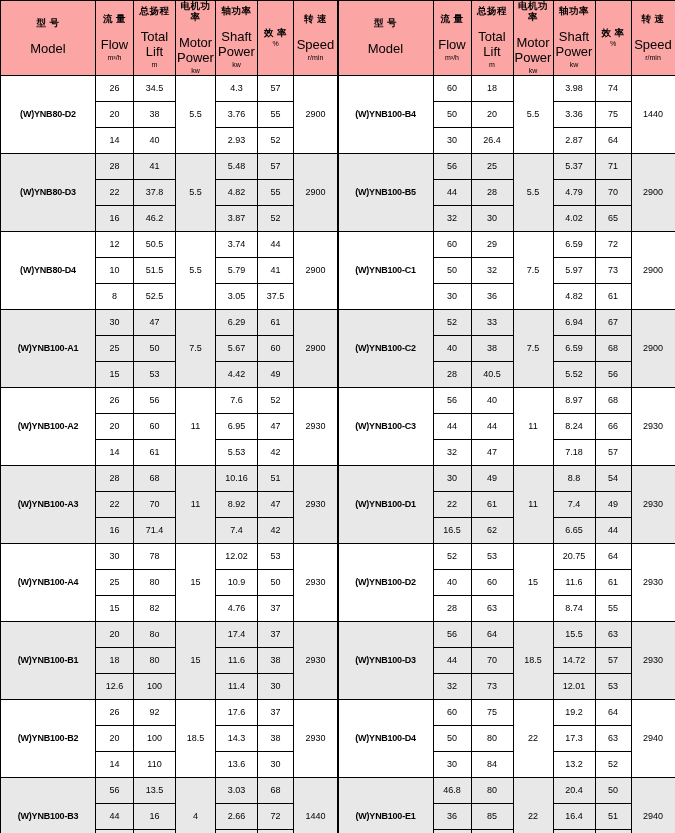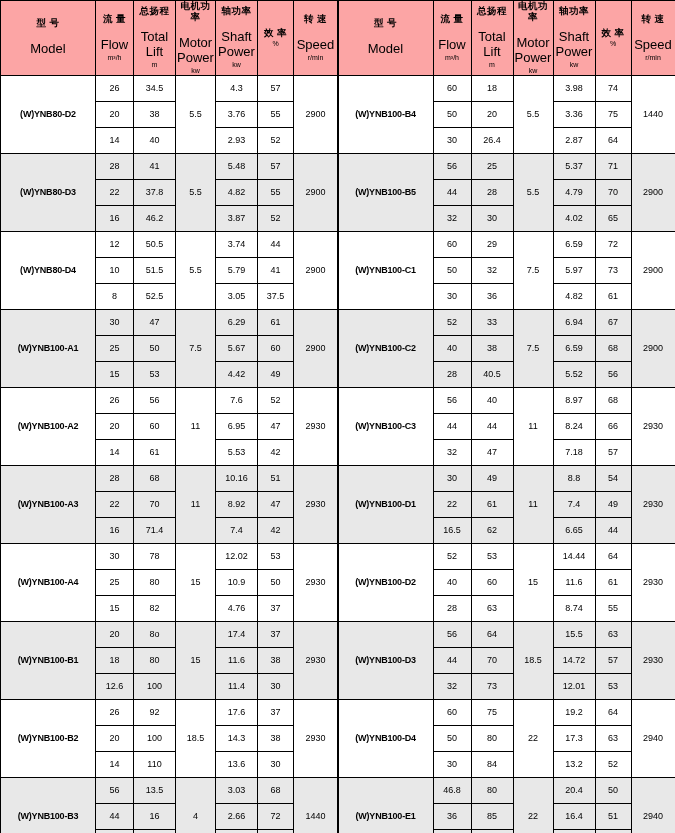--- a/index.html
+++ b/index.html
@@ -524,21 +524,21 @@
             <td class="val shaded">16.5</td>
             <td class="val shaded">62</td>
             <td class="val shaded">6.65</td>
             <td class="val shaded">44</td>
           </tr>
           <tr>
             <td rowspan="3" class="model-cell">(W)YNB100-D2</td>
             <td class="val">52</td>
             <td class="val">53</td>
             <td rowspan="3" class="val">15</td>
-            <td class="val">14.44</td>
+            <td class="val">20.75</td>
             <td class="val">64</td>
             <td rowspan="3" class="val">2930</td>
           </tr>
           <tr>
             <td class="val">40</td>
             <td class="val">60</td>
             <td class="val">11.6</td>
             <td class="val">61</td>
           </tr>
           <tr>

